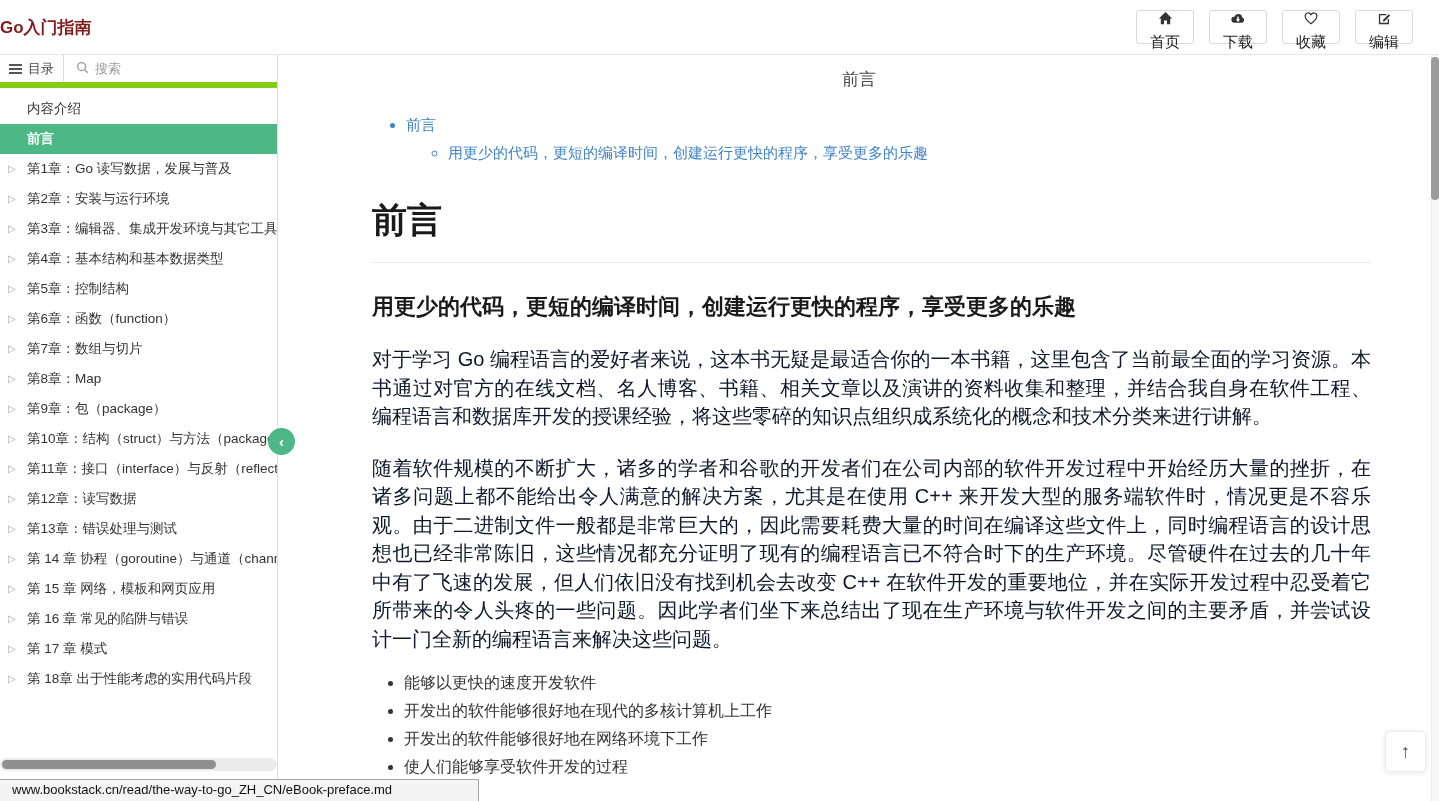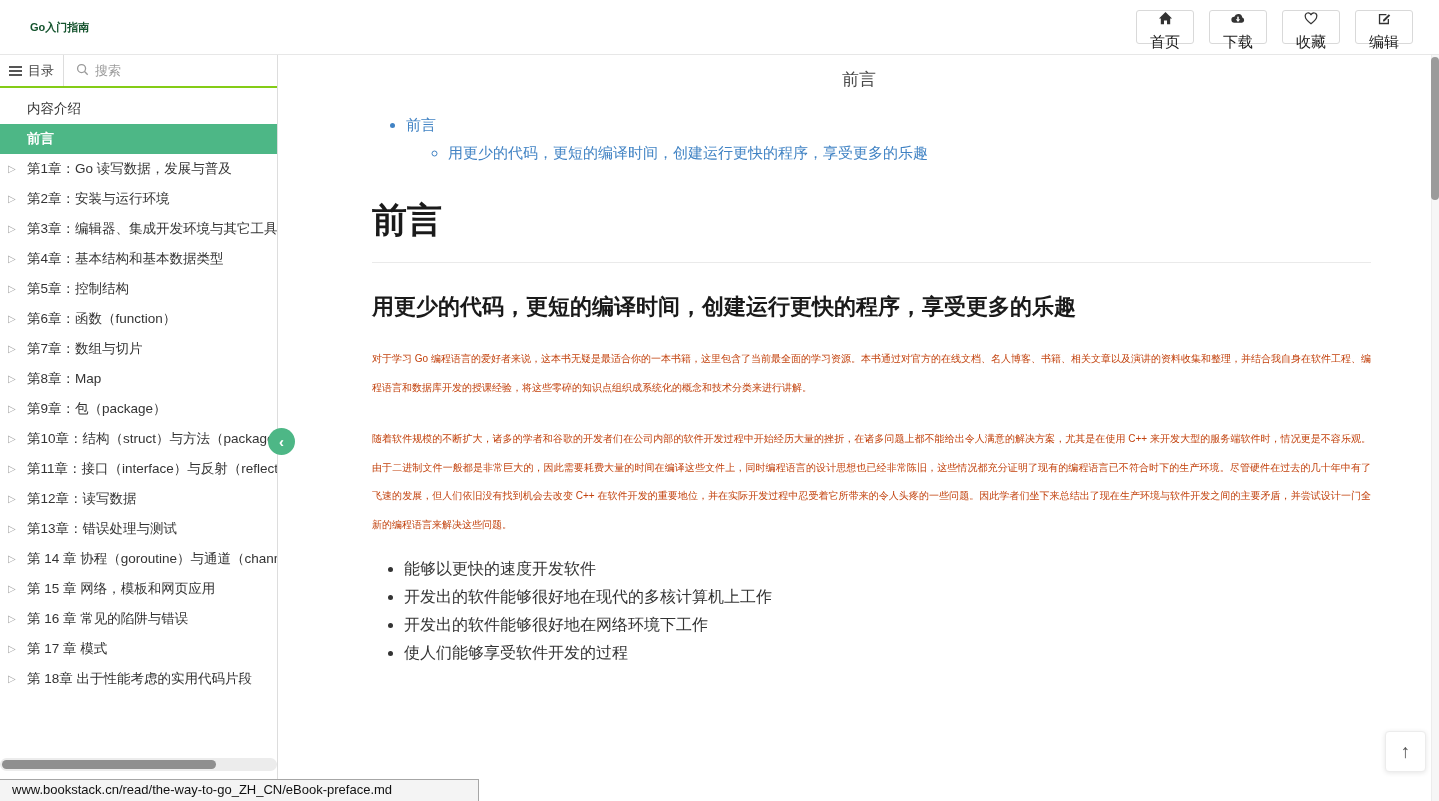--- a/index.html
+++ b/index.html
@@ -3,31 +3,31 @@
 <meta charset="utf-8">
 <style>
   * { margin:0; padding:0; box-sizing:border-box; }
   html,body { background:#e9e9e9; }
   body { font-family:"Liberation Sans","DejaVu Sans",sans-serif; }
   .app { position:relative; width:1439px; height:801px; background:#fff; overflow:hidden; }
 
   
   .topbar { position:absolute; top:0; left:0; right:0; height:55px; background:#fff;
             border-bottom:1px solid #e7e7e7; display:flex; align-items:center; z-index:30; }
-  .book-title { margin-left:30px; font-size:11px; font-weight:bold; color:#14532d; }
+  .book-title { font-size:17px; font-weight:bold; color:#7f1d1d; }
   .topbar-actions { margin-left:auto; margin-right:26px; display:flex; gap:15px; }
   .tb-btn { display:flex; align-items:center; gap:7px; height:34px; padding:0 13px;
             border:1px solid #d9d9d9; border-radius:3px; background:#fff; font-size:15px;
             color:#1a1a1a; cursor:pointer; white-space:nowrap;flex-direction:column; }
   .tb-btn svg { display:block; }
 
   
   .sidebar { position:absolute; top:55px; left:0; width:278px; bottom:0; background:#fff;
              border-right:1px solid #ddd; overflow:hidden; z-index:5; }
-  .sb-head { height:33px; display:flex; border-bottom:2px solid #84cc16;justify-content:center; }
+  .sb-head { height:33px; display:flex; border-bottom:6px solid #84cc16;justify-content:center; }
   .toc-tab { width:64px; display:flex; align-items:center; gap:6px; padding-left:9px;
              border-right:1px solid #ddd; font-size:13px; color:#444; cursor:pointer; }
   .burger { display:flex; flex-direction:column; gap:2px; }
   .burger i { display:block; width:13px; height:2px; background:#555; }
   .sb-search { flex:1; display:flex; align-items:center; gap:6px; padding-left:12px; }
   .sb-search input { border:none; outline:none; font-size:13px; color:#333; width:150px;
                      font-family:inherit; background:transparent; }
   .sb-search input::placeholder { color:#9a9a9a; }
   .sb-list { padding-top:6px; }
   .sb-item { position:relative; height:30px; line-height:30px; padding-left:27px;
@@ -53,21 +53,21 @@
           overflow:hidden; }
   .page-top-title { text-align:center; font-size:17px; color:#4a4a4a; margin-top:13px; }
   .content { padding:0 68px 0 93px; }
   ul.doc-toc { margin-top:25px; padding-left:34px; font-size:15px; }
   ul.doc-toc li { margin-bottom:9px; color:#4183c4; }
   ul.doc-toc ul { list-style:circle; padding-left:42px; margin-top:9px; }
   a.toc-link { color:#4183c4; text-decoration:none; cursor:pointer; }
   h1.doc-h1 { margin-top:34px; font-size:35px; font-weight:bold; color:#1a1a1a;
               padding-bottom:18px; border-bottom:1px solid #eaeaea; }
   h2.doc-h2 { margin-top:29px; font-size:22px; font-weight:bold; color:#1a1a1a; }
-  p.doc-p { margin-top:23px; font-size:10px; line-height:28.5px; color:#c2410c;
+  p.doc-p { margin-top:23px; font-size:20px; line-height:28.5px; color:#0f172a;
             text-align:justify; }
   ul.req { margin-top:16px; padding-left:32px; font-size:16px; color:#333; }
   ul.req li { line-height:28px; }
   .backtop { position:absolute; right:13px; bottom:29px; width:41px; height:41px;
              background:#fff; border:1px solid #ececec; border-radius:4px;
              box-shadow:0 1px 5px rgba(0,0,0,.1); display:flex; align-items:center;
              justify-content:center; font-size:19px; font-weight:bold; color:#555;
              cursor:pointer; z-index:25; }
   .vscroll { position:absolute; right:0; top:0; bottom:0; width:8px; background:#f6f6f6;
              border-left:1px solid #ececec; cursor:pointer; }

